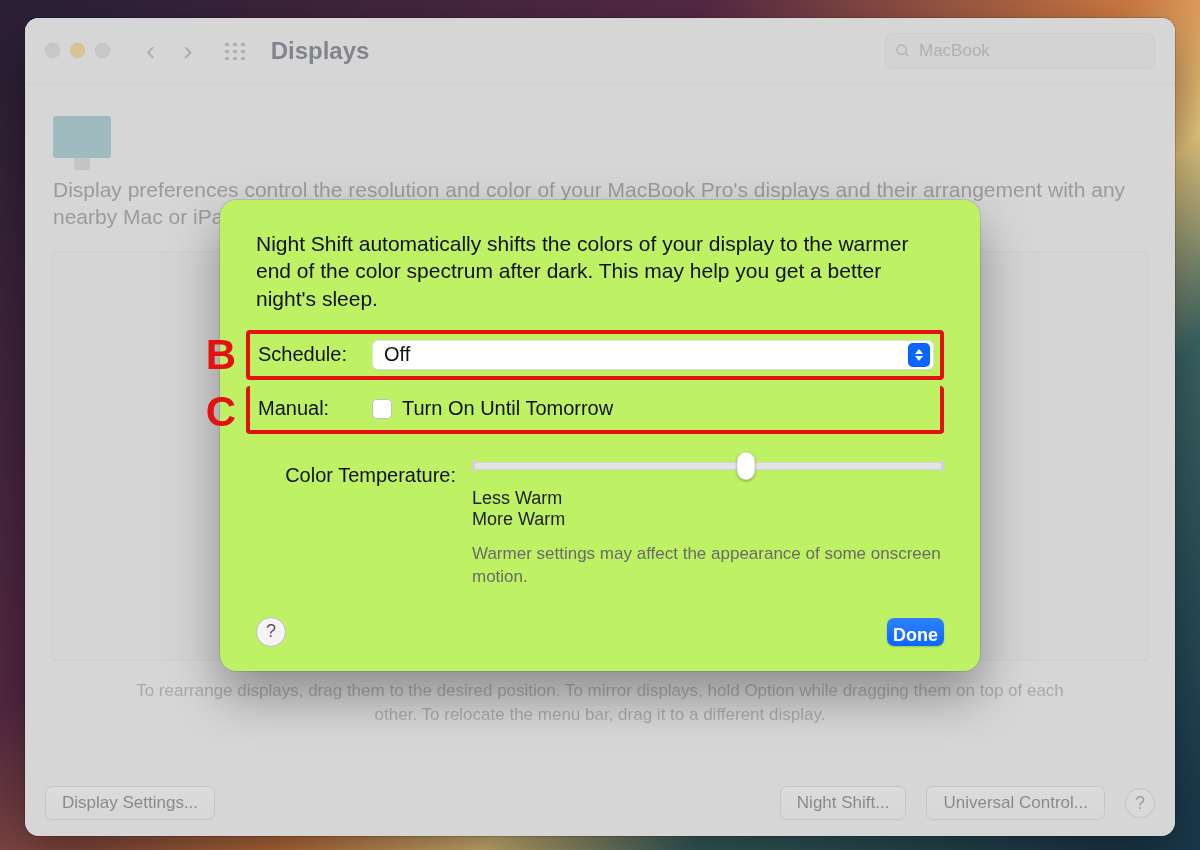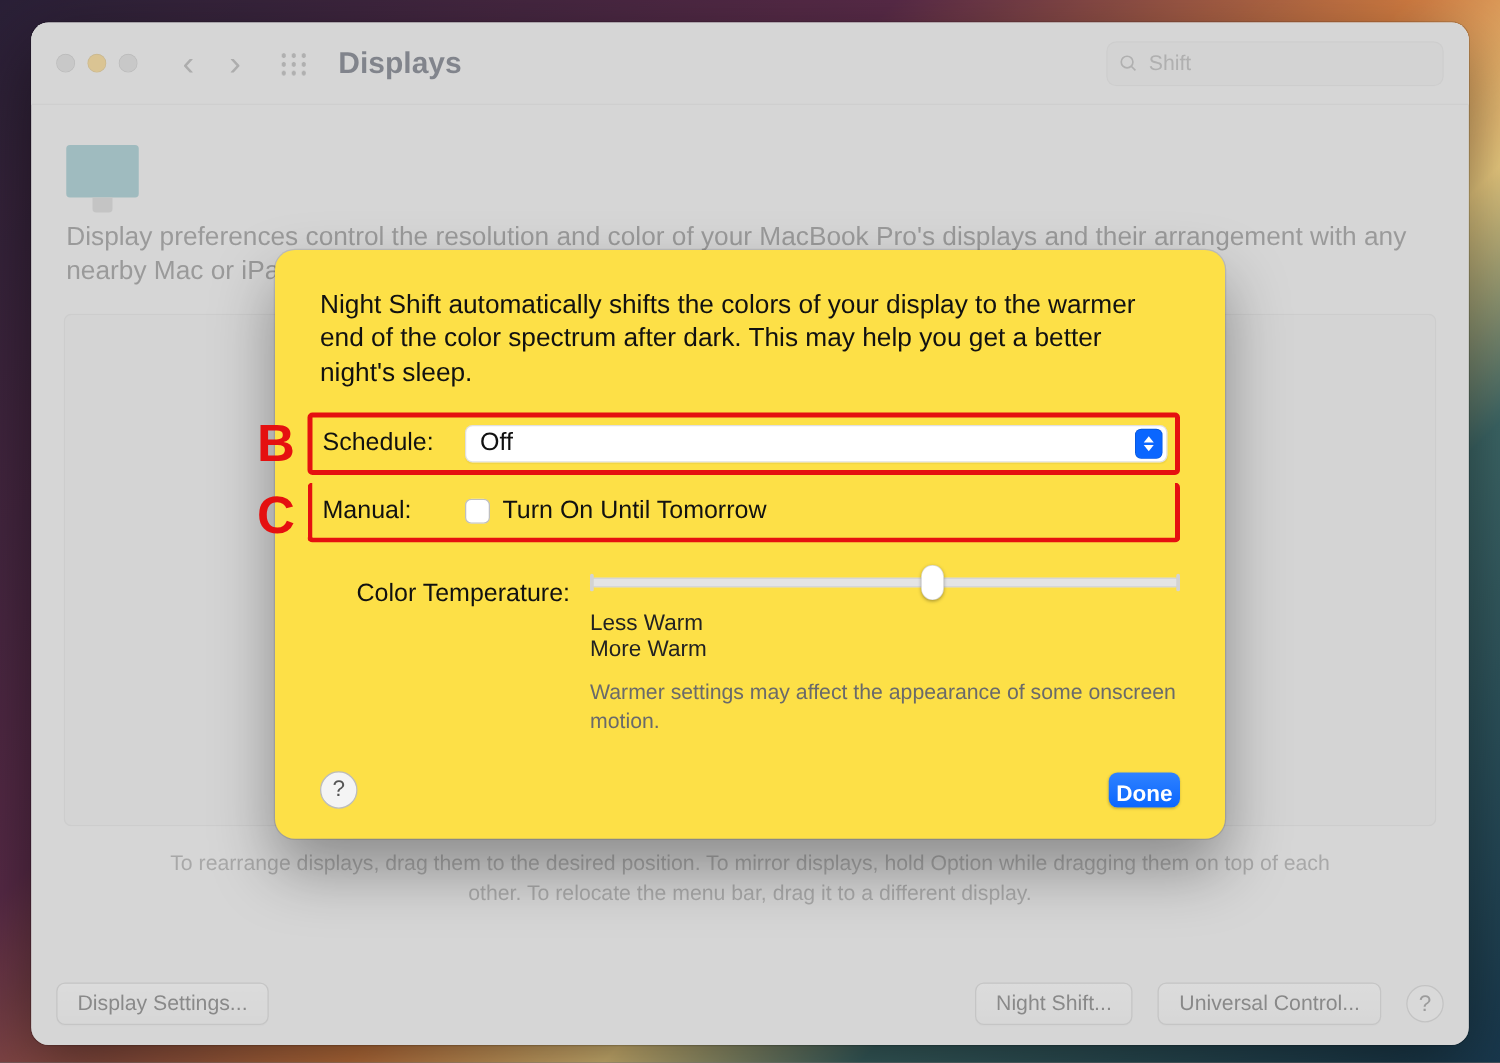--- a/index.html
+++ b/index.html
@@ -115,21 +115,21 @@
   .help-circle {
     width:30px; height:30px; border-radius:50%; border:1px solid #bcbcbc;
     display:flex; align-items:center; justify-content:center; font-size:18px; color:#555;
     background:#f4f4f4;
   }
 
   
   .sheet {
     position:absolute; z-index:10;
     top: 182px; left:50%; transform:translateX(-50%);
-    width: 760px; background:#fde047; border-radius:16px;
+    width: 760px; background:#bef264; border-radius:16px;
     box-shadow: 0 24px 50px rgba(0,0,0,.35), 0 0 0 1px rgba(0,0,0,.1);
     padding: 30px 36px 24px 36px;
   }
   .sheet-desc { font-size:21px; line-height:1.3; color:#111; margin-bottom:18px;}
   
   .annot-row { display:flex; align-items:center; margin: 10px 0 4px -64px; }
   .annot-letter {
     width:54px; text-align:right; padding-right:10px;
     font-size:42px; font-weight:800; color:#e51010; font-family:Arial,sans-serif;
     line-height:1;
@@ -215,21 +215,21 @@
       <span class="nav-arrow">›</span>
     </div>
     <span class="grid-icon"></span>
     <div class="window-title">Displays</div>
     <div class="toolbar-spacer"></div>
     <div class="searchbox">
       <svg viewBox="0 0 24 24">
           <circle cx="10" cy="10" r="7"></circle>
           <line x1="20" y1="20" x2="15" y2="15"></line>
         </svg>
-      <span>Shift</span>
+      <span>MacBook</span>
     </div>
   </div>
 
   <div class="body-area">
     <div class="intro">
       <div class="display-monitor"></div>
       <div class="intro-text">Display preferences control the resolution and color of your MacBook Pro's displays and their arrangement with any nearby Mac or iPad signed into your Apple ID.</div>
     </div>
 
     <div class="arrangement-box">

